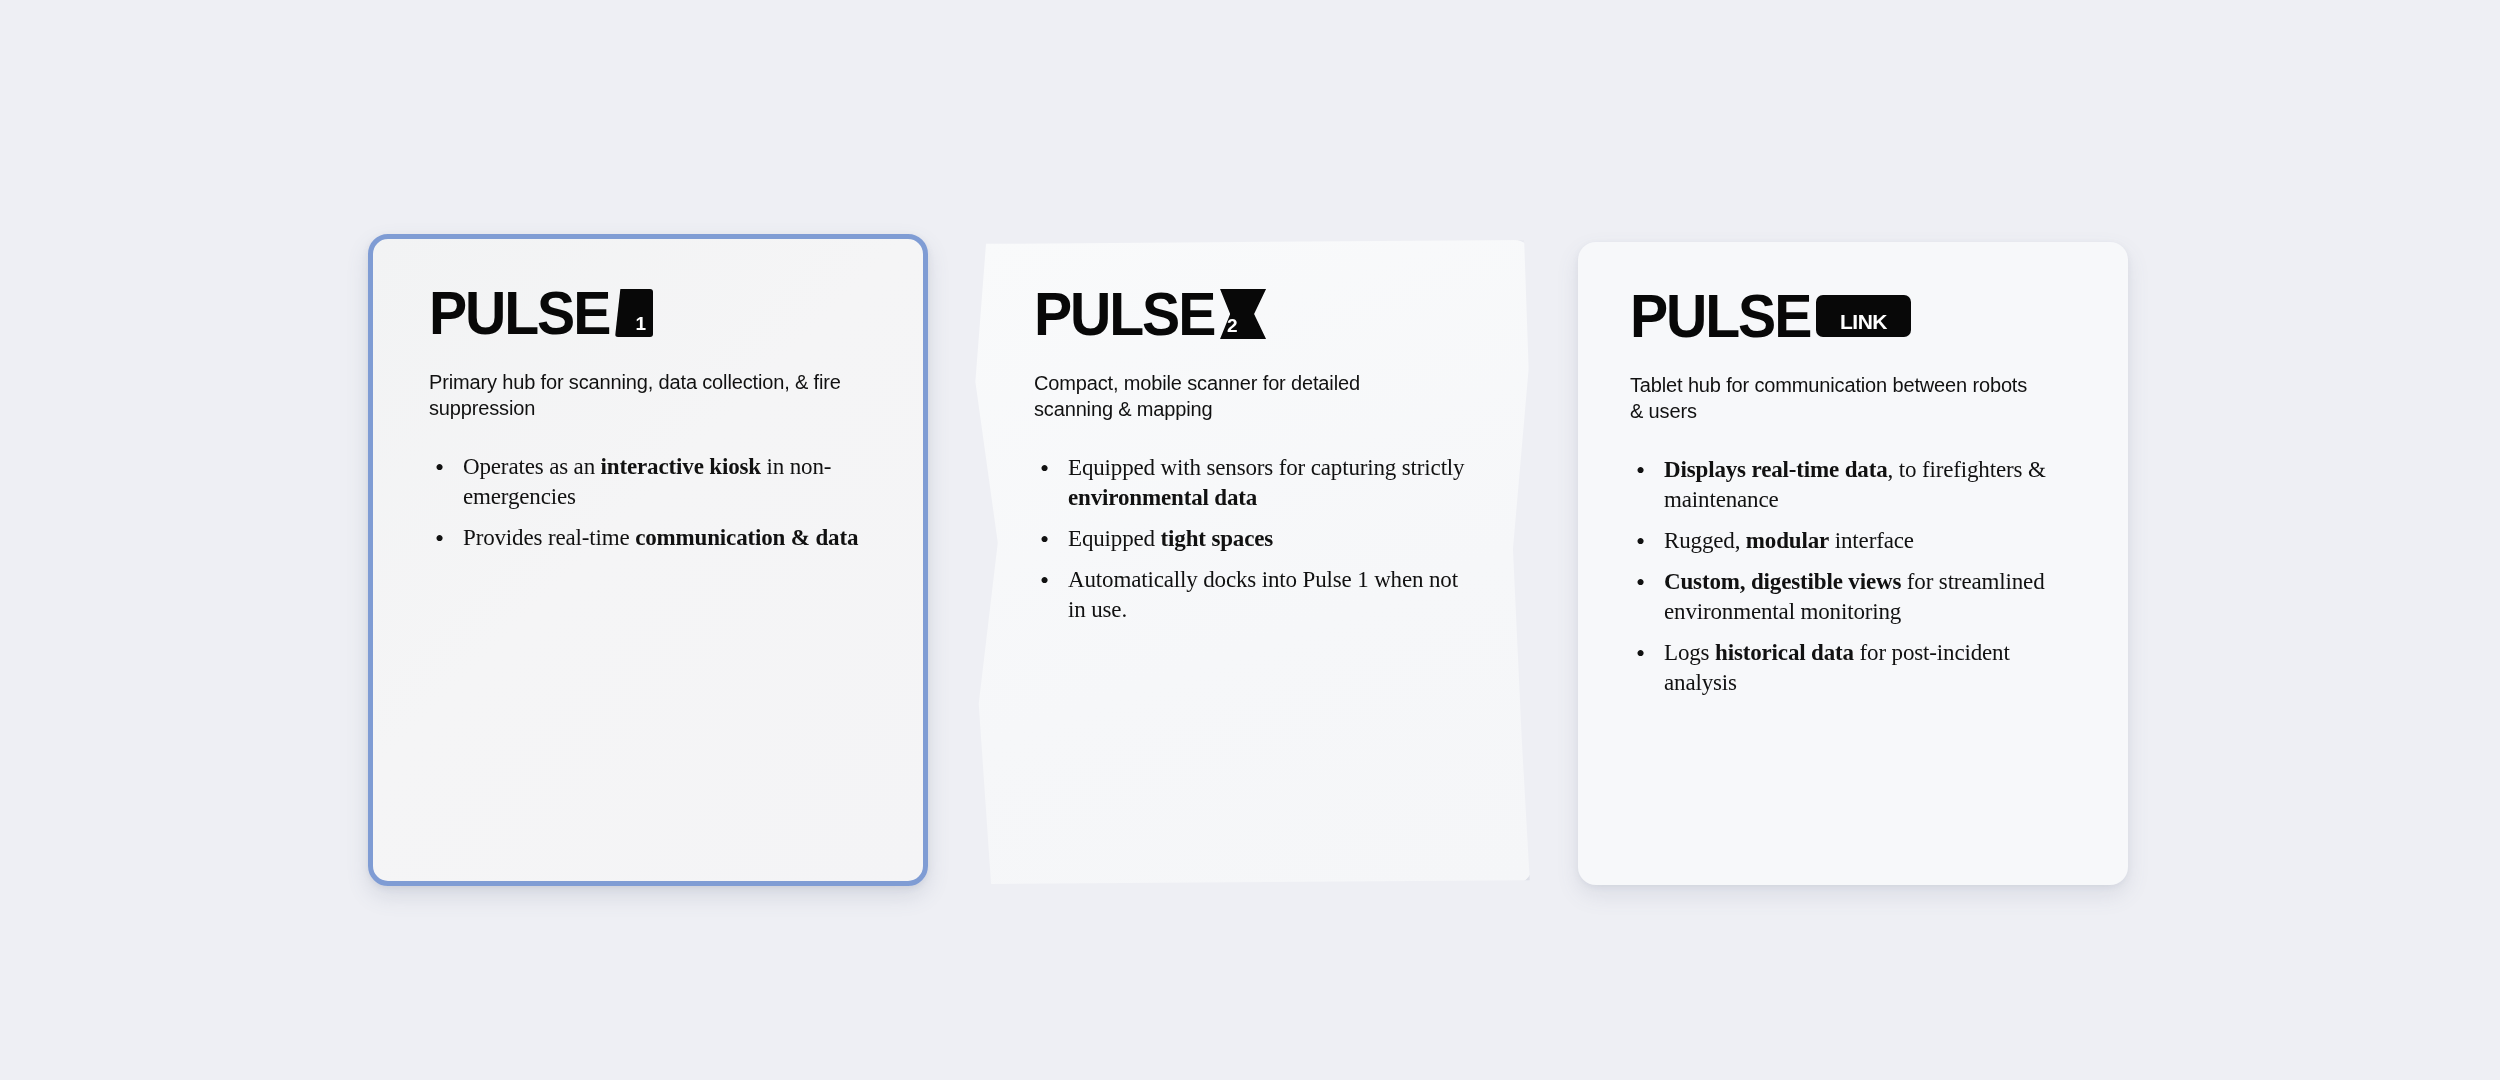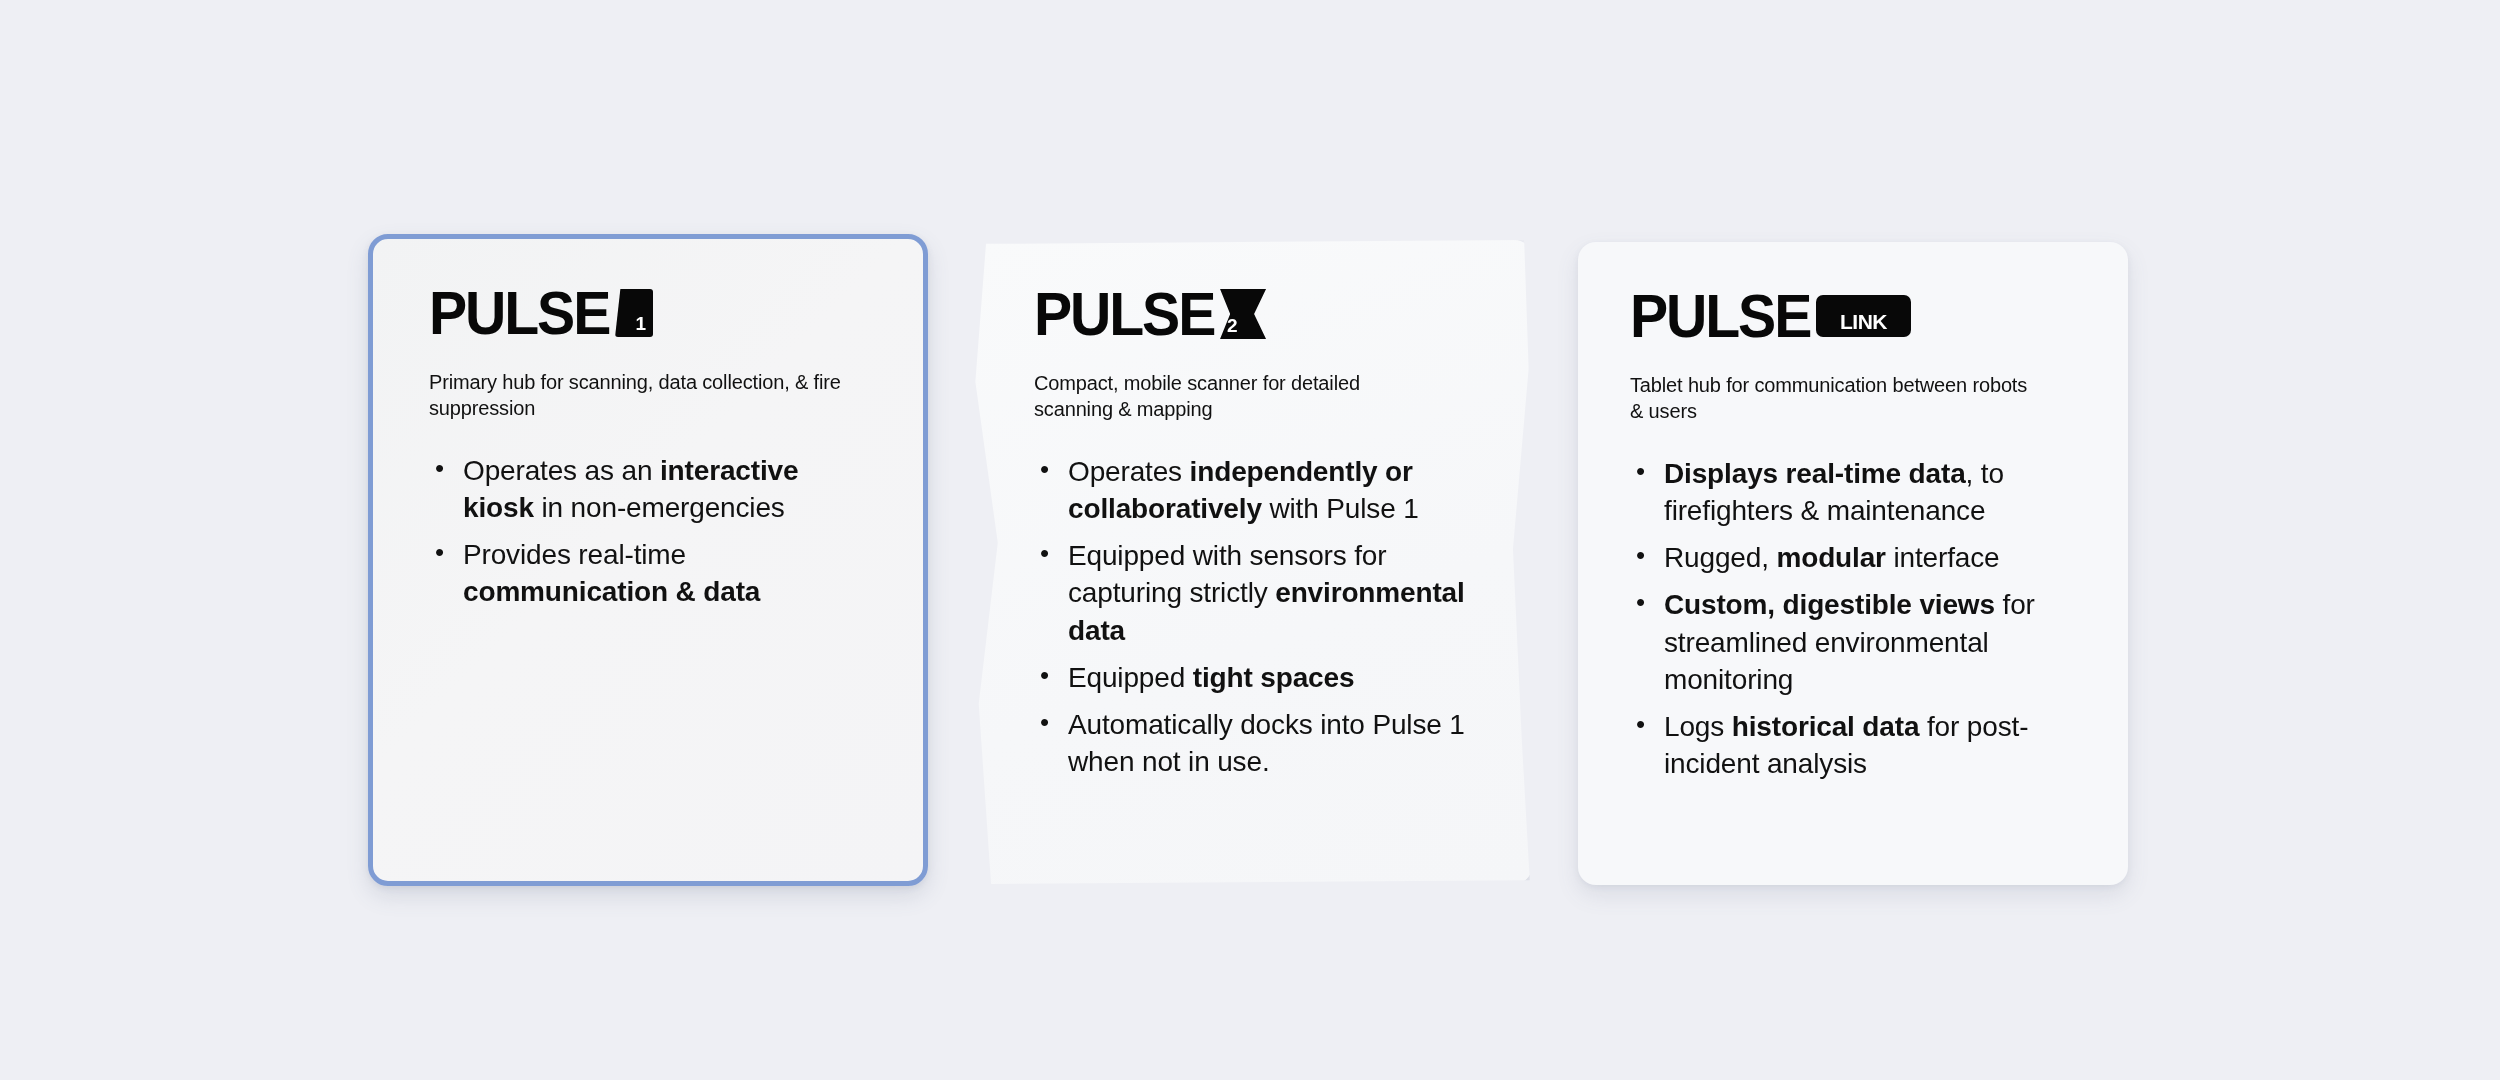--- a/index.html
+++ b/index.html
@@ -168,27 +168,28 @@
     max-width: 420px;
   }
 
   .bullets {
     list-style: none;
     margin: 0;
     padding: 0;
   }
   .bullet {
     position: relative;
-    font-size: 28px;
+    font-size: 23px;
     line-height: 1.33;
     color: #111111;
     letter-spacing: -0.15px;
     padding-left: 34px;
     margin-bottom: 10px;
     max-width: 410px;
+    font-family: Liberation Serif, serif;
   }
   .bullet::before {
     content: "\2022";
     position: absolute;
     left: 6px;
     top: -1px;
     font-size: 26px;
     line-height: 1.33;
     color: #111111;
   }
@@ -227,21 +228,20 @@
       <div class="wordmark">
         <span class="wordmark-text">PULSE</span>
         <span class="badge badge--two">
           <span class="badge-label">2</span>
         </span>
       </div>
 
       <p class="lede">Compact, mobile scanner for detailed scanning &amp; mapping</p>
 
       <ul class="bullets">
-        <li class="bullet"><span>Operates </span><b>independently or collaboratively</b><span> with Pulse 1</span></li>
         <li class="bullet"><span>Equipped with sensors for capturing strictly </span><b>environmental data</b></li>
         <li class="bullet"><span>Equipped </span><b>tight spaces</b></li>
         <li class="bullet"><span>Automatically docks into Pulse 1 when not in use.</span></li>
       </ul>
     </div>
   </div>
 
   <div class="card card--three">
     <div class="card-inner">
       <div class="wordmark">

